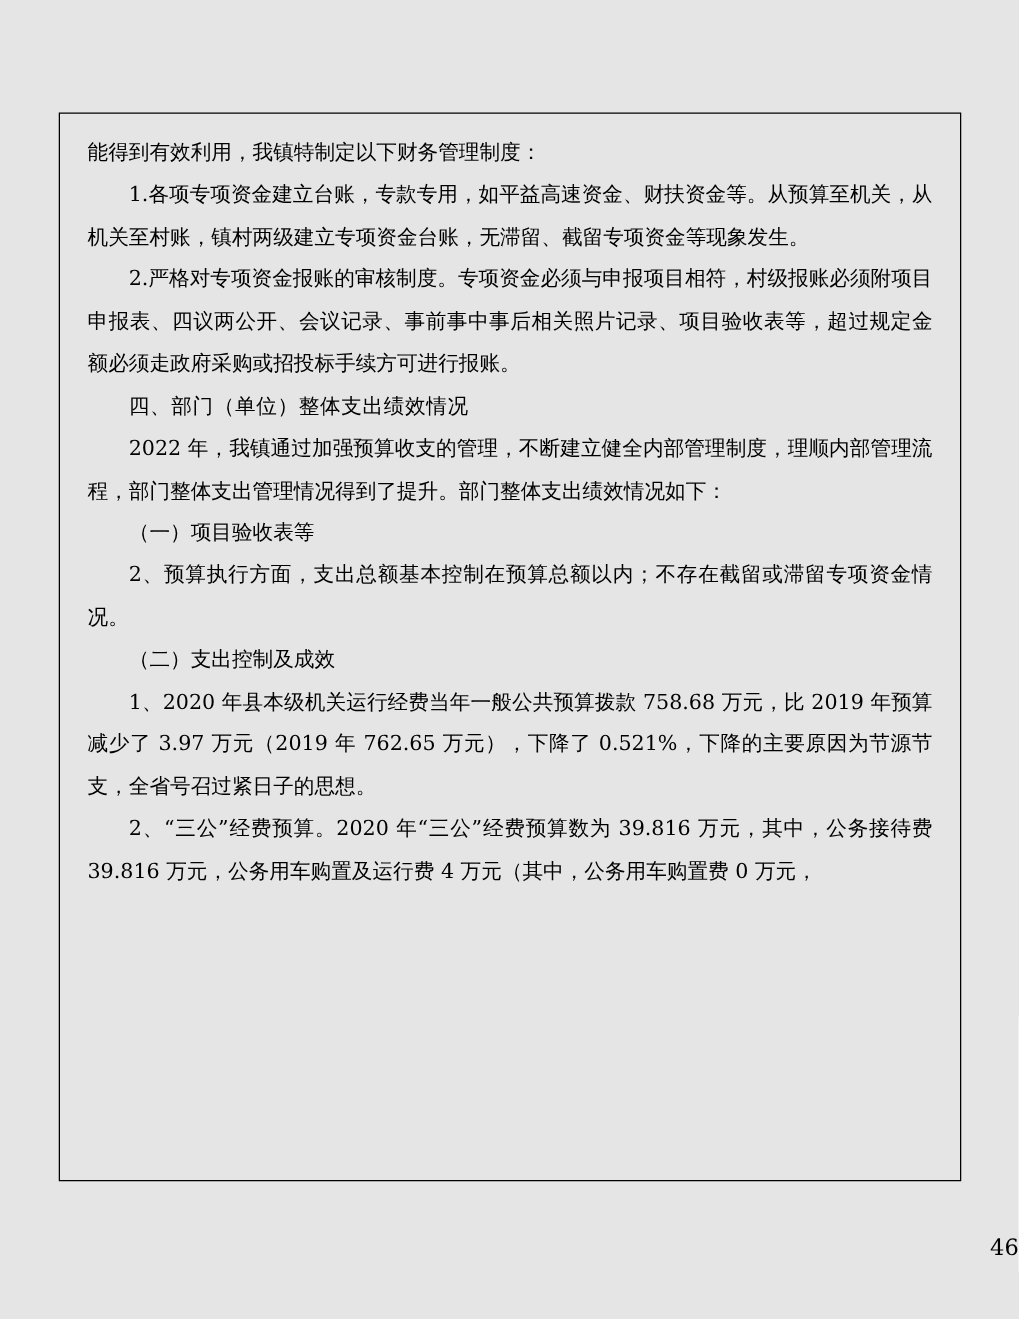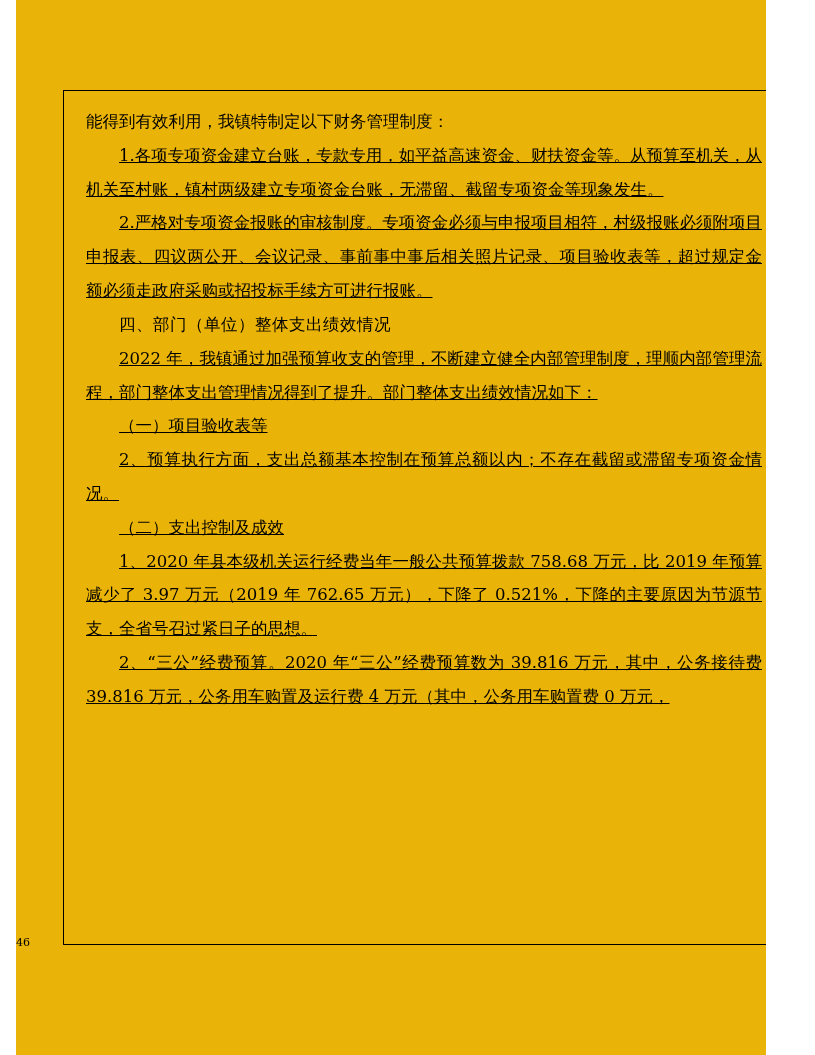--- a/index.html
+++ b/index.html
@@ -2,26 +2,25 @@
 <html><head>
 <meta charset="utf-8">
 <style>
   html, body {
     margin: 0;
     padding: 0;
     background: #ffffff;
   }
   .page {
     position: relative;
-    width: 750px;
+    width: 815px;
     height: 1055px;
-    background: #eab308;
+    background: #e5e5e5;
     font-family: "DejaVu Serif", "Liberation Serif", serif;
     overflow: hidden;
-    margin-left: 16px;
   }
   .content-frame {
     position: absolute;
     left: 47px;
     top: 90px;
     width: 722px;
     height: 855px;
     border: 1px solid #000000;
     box-sizing: border-box;
     padding: 14px 22px 10px 22px;
@@ -32,38 +31,37 @@
     color: #000000;
     text-align: justify;
     text-justify: inter-ideograph;
   }
   p {
     margin: 0;
     padding: 0;
   }
   .indent {
     text-indent: 2em;
-    text-decoration: underline;
   }
   .noindent {
     text-indent: 0;
   }
   .heading {
     text-indent: 2em;
     font-weight: normal;
     font-family: "DejaVu Sans", "Liberation Sans", sans-serif;
     letter-spacing: 0.5px;
   }
   .page-number {
     position: absolute;
     left: 0;
-    top: 936px;
+    top: 988px;
     width: 815px;
-    text-align: left;
-    font-size: 11px;
+    text-align: right;
+    font-size: 18px;
     font-family: "DejaVu Serif", "Liberation Serif", serif;
     color: #000000;
   }
 </style>
 </head>
 <body>
 
 <div class="page">
   <div class="content-frame">
     <div class="doc-body">

